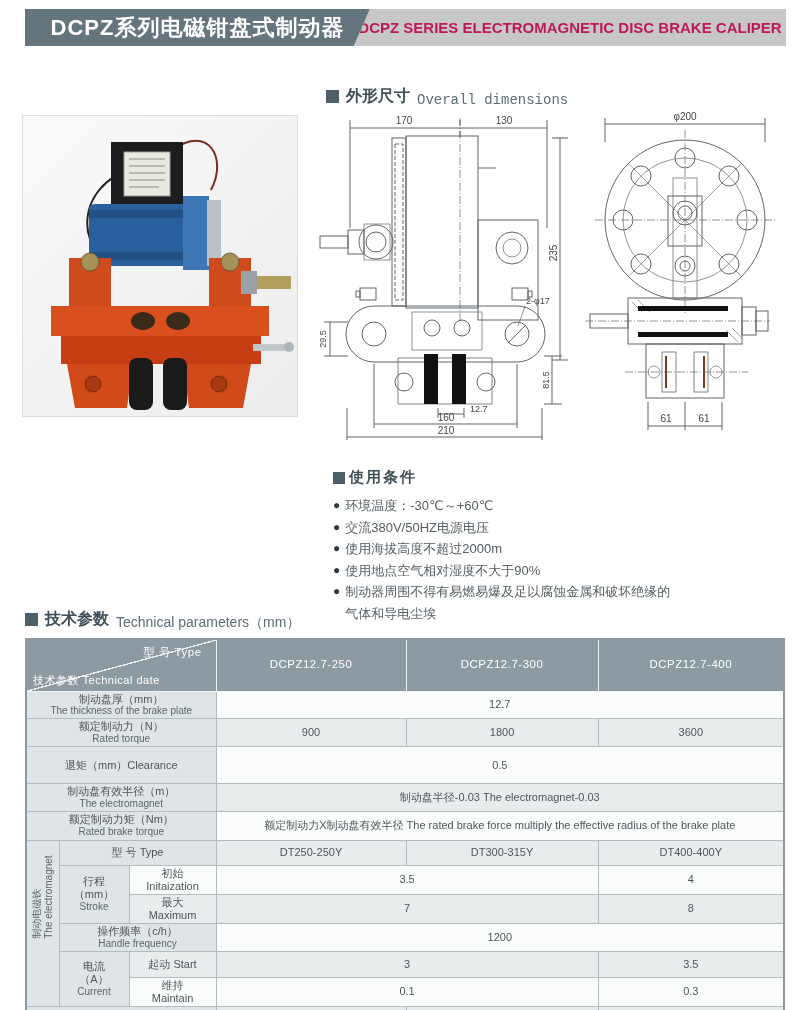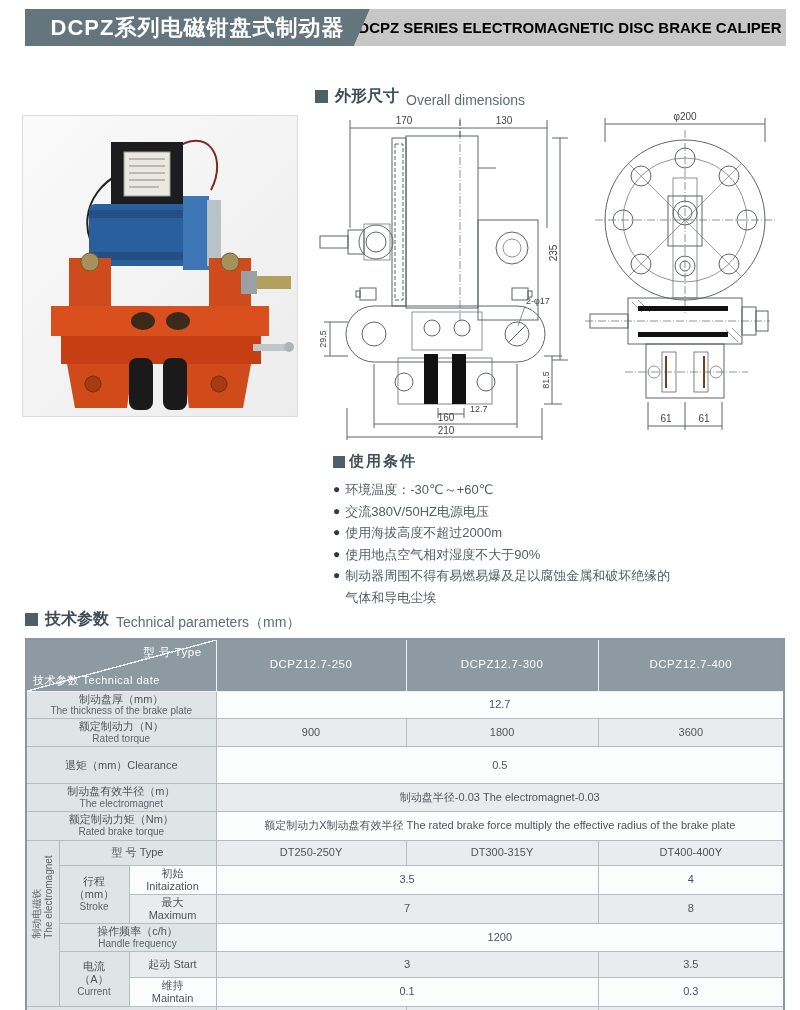--- a/index.html
+++ b/index.html
@@ -7,35 +7,35 @@
     width:800px;height:1010px;position:relative;background:#fff;overflow:hidden;
     font-family:"Liberation Sans","DejaVu Sans",sans-serif;
   }
   
   .band{position:absolute;top:9px;height:37px;display:flex;align-items:center;}
   .band-cn{left:25px;width:345px;background:#64757e;justify-content:center;
     clip-path:polygon(0 0,100% 0,calc(100% - 16px) 100%,0 100%);}
   .band-cn span{color:#fff;font-size:22px;font-weight:bold;letter-spacing:1px;}
   .band-en{left:354px;width:432px;background:#c7c7c8;justify-content:center;
     clip-path:polygon(16px 0,100% 0,100% 100%,0 100%);}
-  .band-en span{color:#000000;font-size:15px;font-weight:bold;letter-spacing:0px;}
+  .band-en span{color:#be185d;font-size:15px;font-weight:bold;letter-spacing:0px;}
   
   .sec{position:absolute;display:flex;align-items:center;gap:7px;}
   .sec .sq{width:13px;height:13px;background:#4d606a;}
   .sec .cn{font-size:16px;font-weight:bold;color:#3d4c55;}
   .sec .en{font-size:14px;color:#5d6d75;margin-top:8px;}
   
   .photo{position:absolute;left:22px;top:115px;width:274px;height:300px;
     background:linear-gradient(135deg,#fafafa,#ececec);border:1px solid #ddd;}
   
   .draw{position:absolute;}
   svg text{font-family:"Liberation Sans","DejaVu Sans",sans-serif;}
   
   .cond{position:absolute;left:333px;top:452px;width:340px;}
-  .cond-title{display:flex;align-items:center;gap:4px;margin-bottom:8px;}
+  .cond-title{display:flex;align-items:center;gap:4px;margin-bottom:8px;margin-top:16px;}
   .cond-title .sq{width:12px;height:12px;background:#4d606a;}
   .cond-title .t{font-size:15px;font-weight:bold;color:#414e56;letter-spacing:2px;}
   .cond-item{display:flex;gap:5px;font-size:13px;color:#555e63;line-height:1.65;}
   .cond-item .dot{color:#2f3a40;font-size:12px;line-height:1.8;}
   
   .ttable{position:absolute;left:25px;top:638px;}
   table{border-collapse:collapse;width:760px;table-layout:fixed;border:2px solid #8d979d;}
   td{border:1px solid #b3bcc1;text-align:center;vertical-align:middle;
      color:#4e555a;font-size:11px;line-height:1.18;padding:1px 10px;overflow:hidden;}
   td .en{font-size:10px;color:#5c666c;}
@@ -100,21 +100,21 @@
     <polygon points="44,248 110,248 104,292 52,292" fill="#d04a1a"></polygon>
     <polygon points="160,248 228,248 220,292 166,292" fill="#d04a1a"></polygon>
     <circle cx="70" cy="268" r="8" fill="#a83a12" stroke="#7e2a0c"></circle>
     <circle cx="196" cy="268" r="8" fill="#a83a12" stroke="#7e2a0c"></circle>
 
     <rect x="106" y="242" width="24" height="52" rx="8" fill="#1a1a1a"></rect>
     <rect x="140" y="242" width="24" height="52" rx="8" fill="#1a1a1a"></rect>
   </svg>
 </div>
 
-<div class="sec" style="left:315px;top:84px;">
+<div class="sec" style="left:326px;top:84px;font-family:Liberation Mono, monospace;">
   <span class="sq"></span>
   <span class="cn">外形尺寸</span>
   <span class="en">Overall dimensions</span>
 </div>
 
 <div class="draw" style="left:312px;top:108px;">
   <svg width="260" height="332" viewBox="0 0 260 332" fill="none" stroke="#5f6569" stroke-width="1">
 
     <line x1="38" y1="20" x2="235" y2="20"></line>
     <line x1="38" y1="12" x2="38" y2="120"></line>

